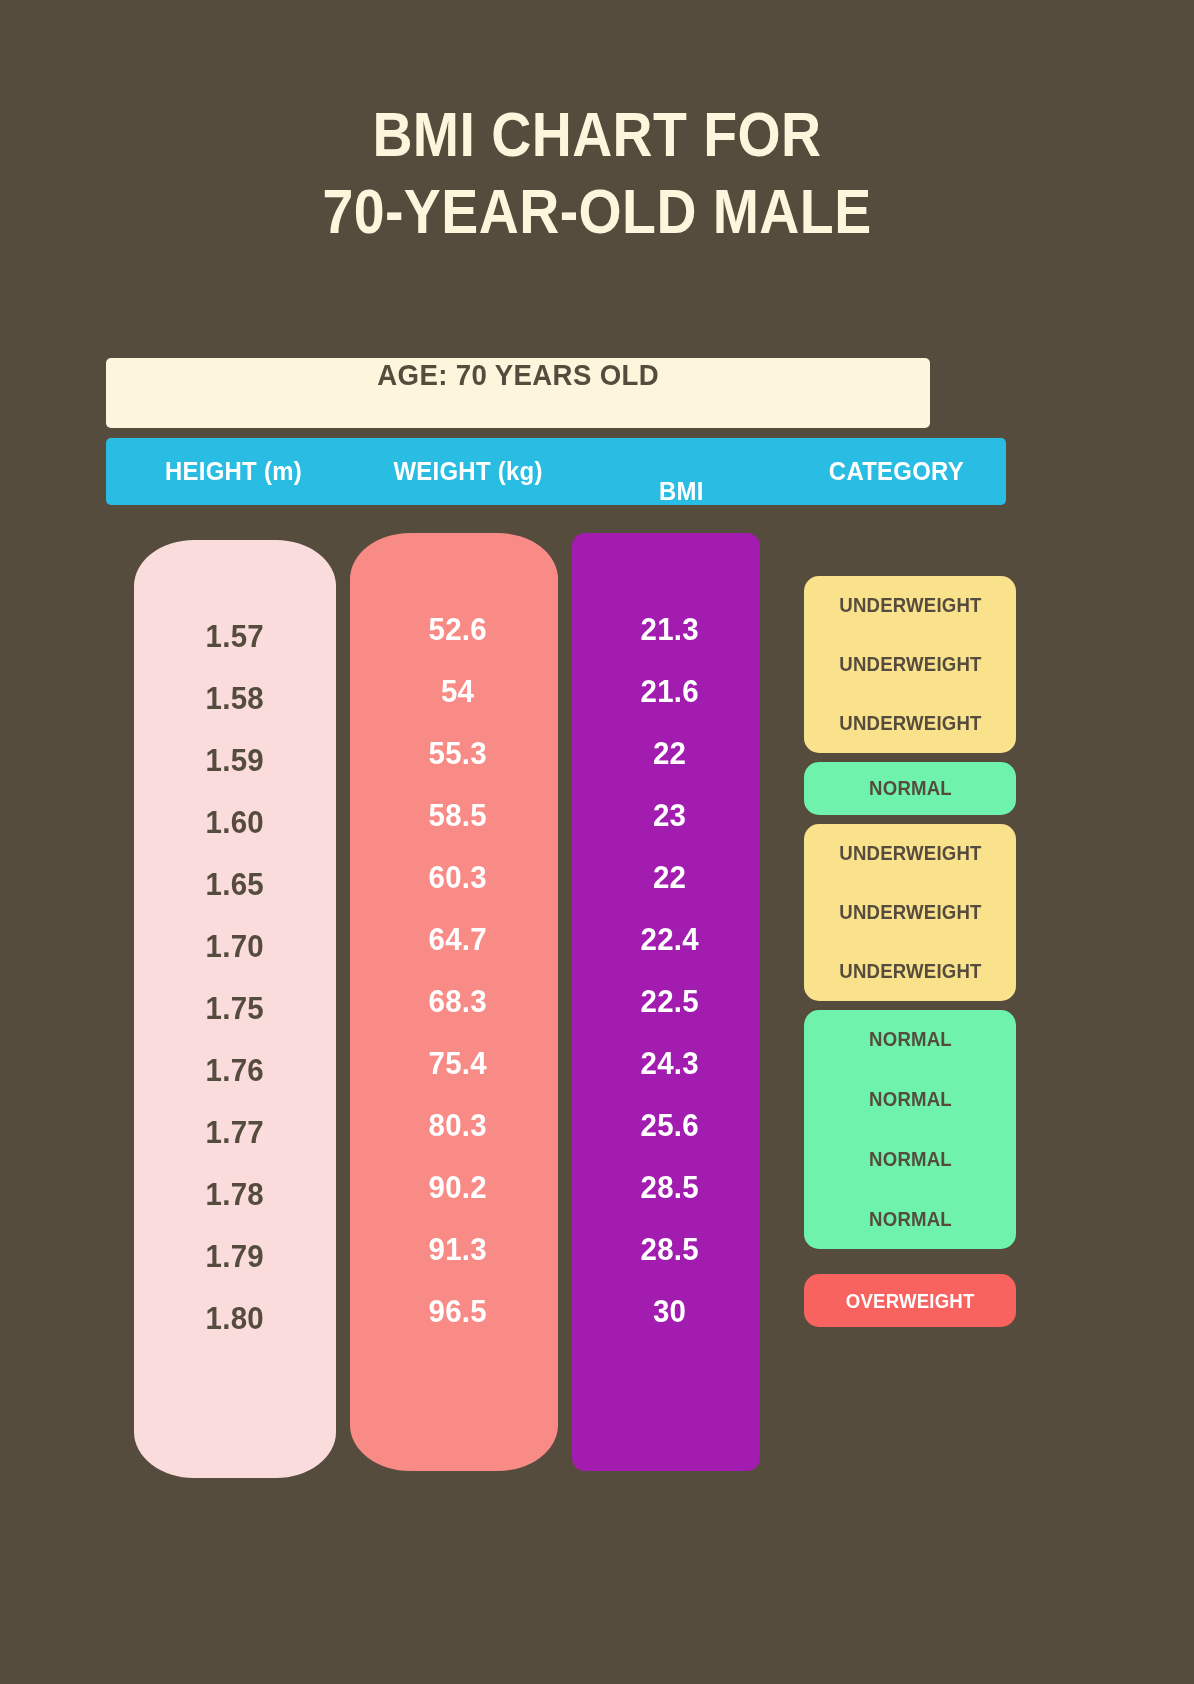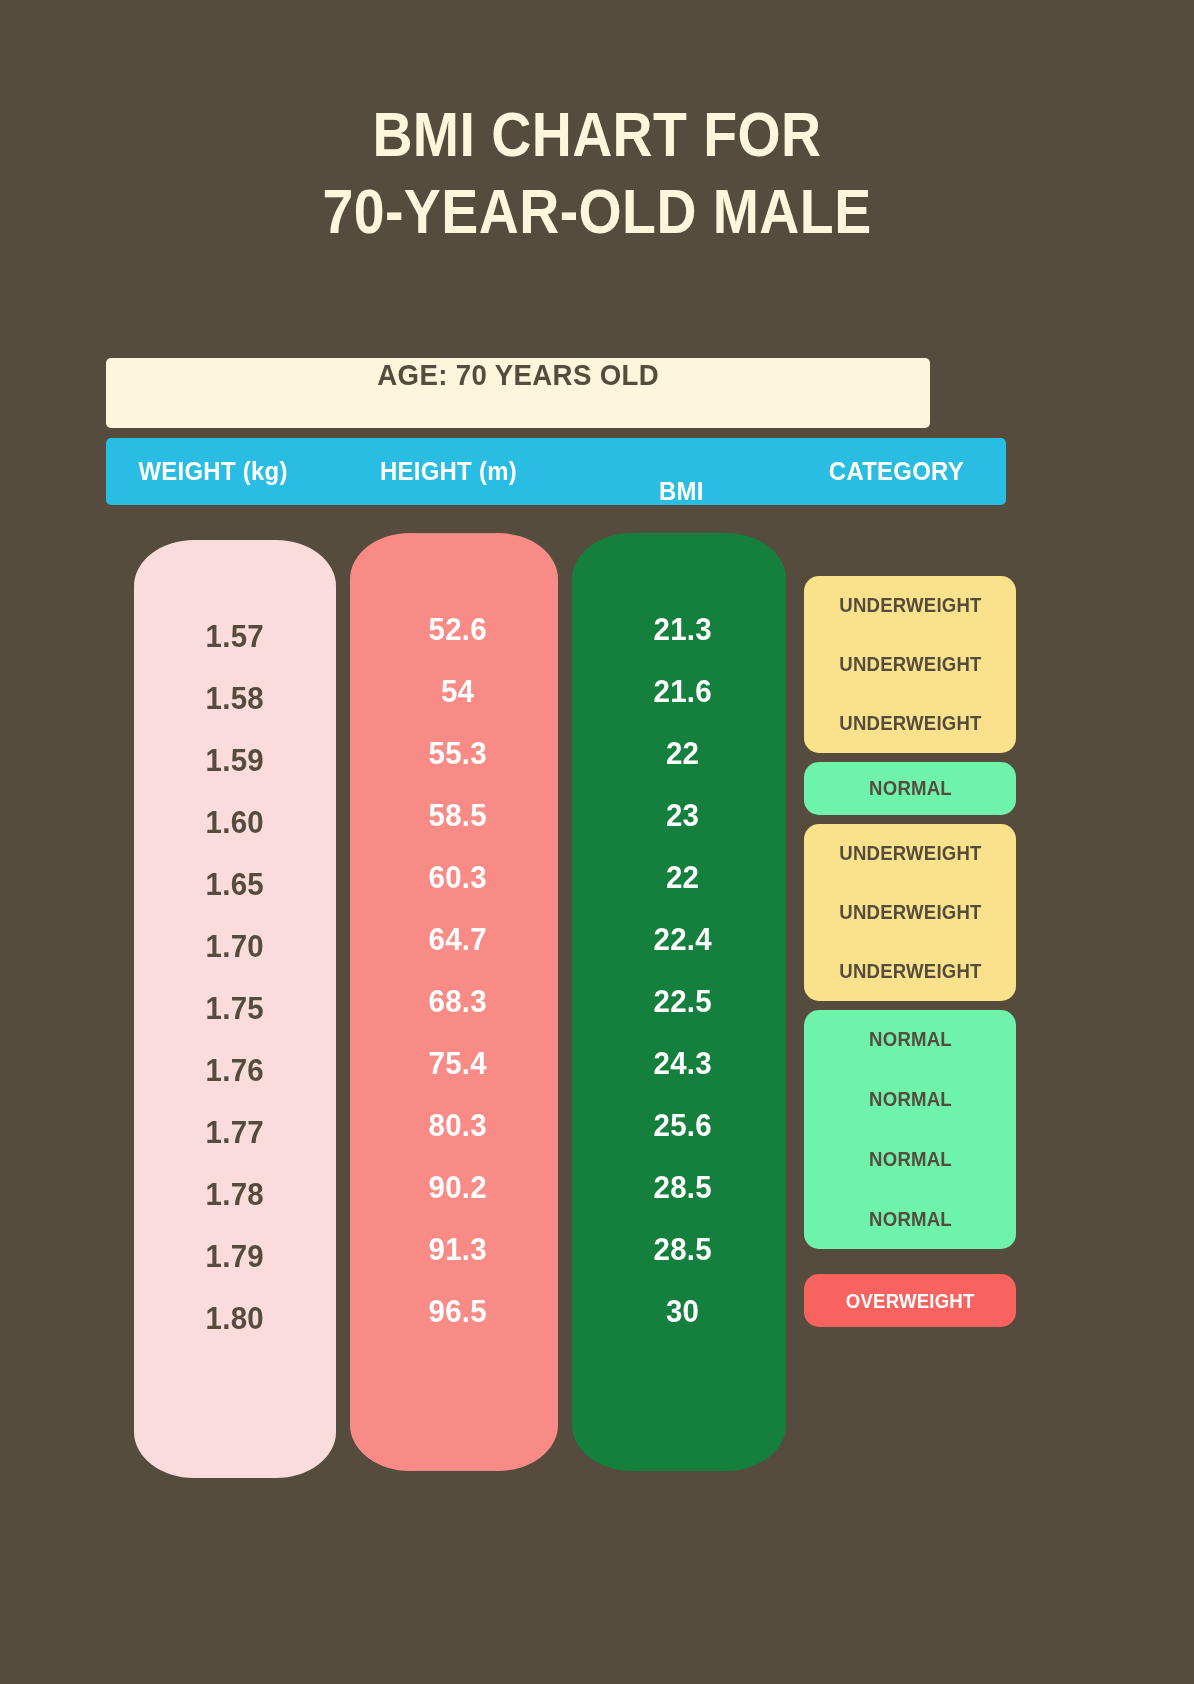--- a/index.html
+++ b/index.html
@@ -78,22 +78,23 @@
   .col-height {
     left:134px; width:202px;
     background:#FADCDC;
     margin-top:7px;
   }
   .col-weight {
     left:350px; width:208px;
     background:#F98B87;
   }
   .col-bmi {
-    left:572px; width:214px;
-    background:#15803d;
+    left:572px; width:188px;
+    background:#a21caf;
+    border-radius:13px;
   }
   .cell {
     height:62px;
     display:flex; align-items:center; justify-content:center;
     font-size:31px;
     font-weight:bold;
     letter-spacing:0.3px;
   }
   .col-height .cell { color:#554C3D; }
   .col-weight .cell,
@@ -138,26 +139,26 @@
   <div class="title">
     <span>BMI CHART FOR</span>
     <span class="l2">70-YEAR-OLD MALE</span>
   </div>
 
   <div class="age-bar">
     <span>AGE: 70 YEARS OLD</span>
   </div>
 
   <div class="head-row">
+    <div class="head-cell hc-height">
+      <span>HEIGHT (m)</span>
+    </div>
     <div class="head-cell hc-weight">
       <span>WEIGHT (kg)</span>
     </div>
-    <div class="head-cell hc-height">
-      <span>HEIGHT (m)</span>
-    </div>
     <div class="head-cell hc-bmi">
       <span>BMI</span>
     </div>
     <div class="head-cell hc-category">
       <span>CATEGORY</span>
     </div>
   </div>
 
   <div class="col col-height" id="col-height">
       <div class="cell">

